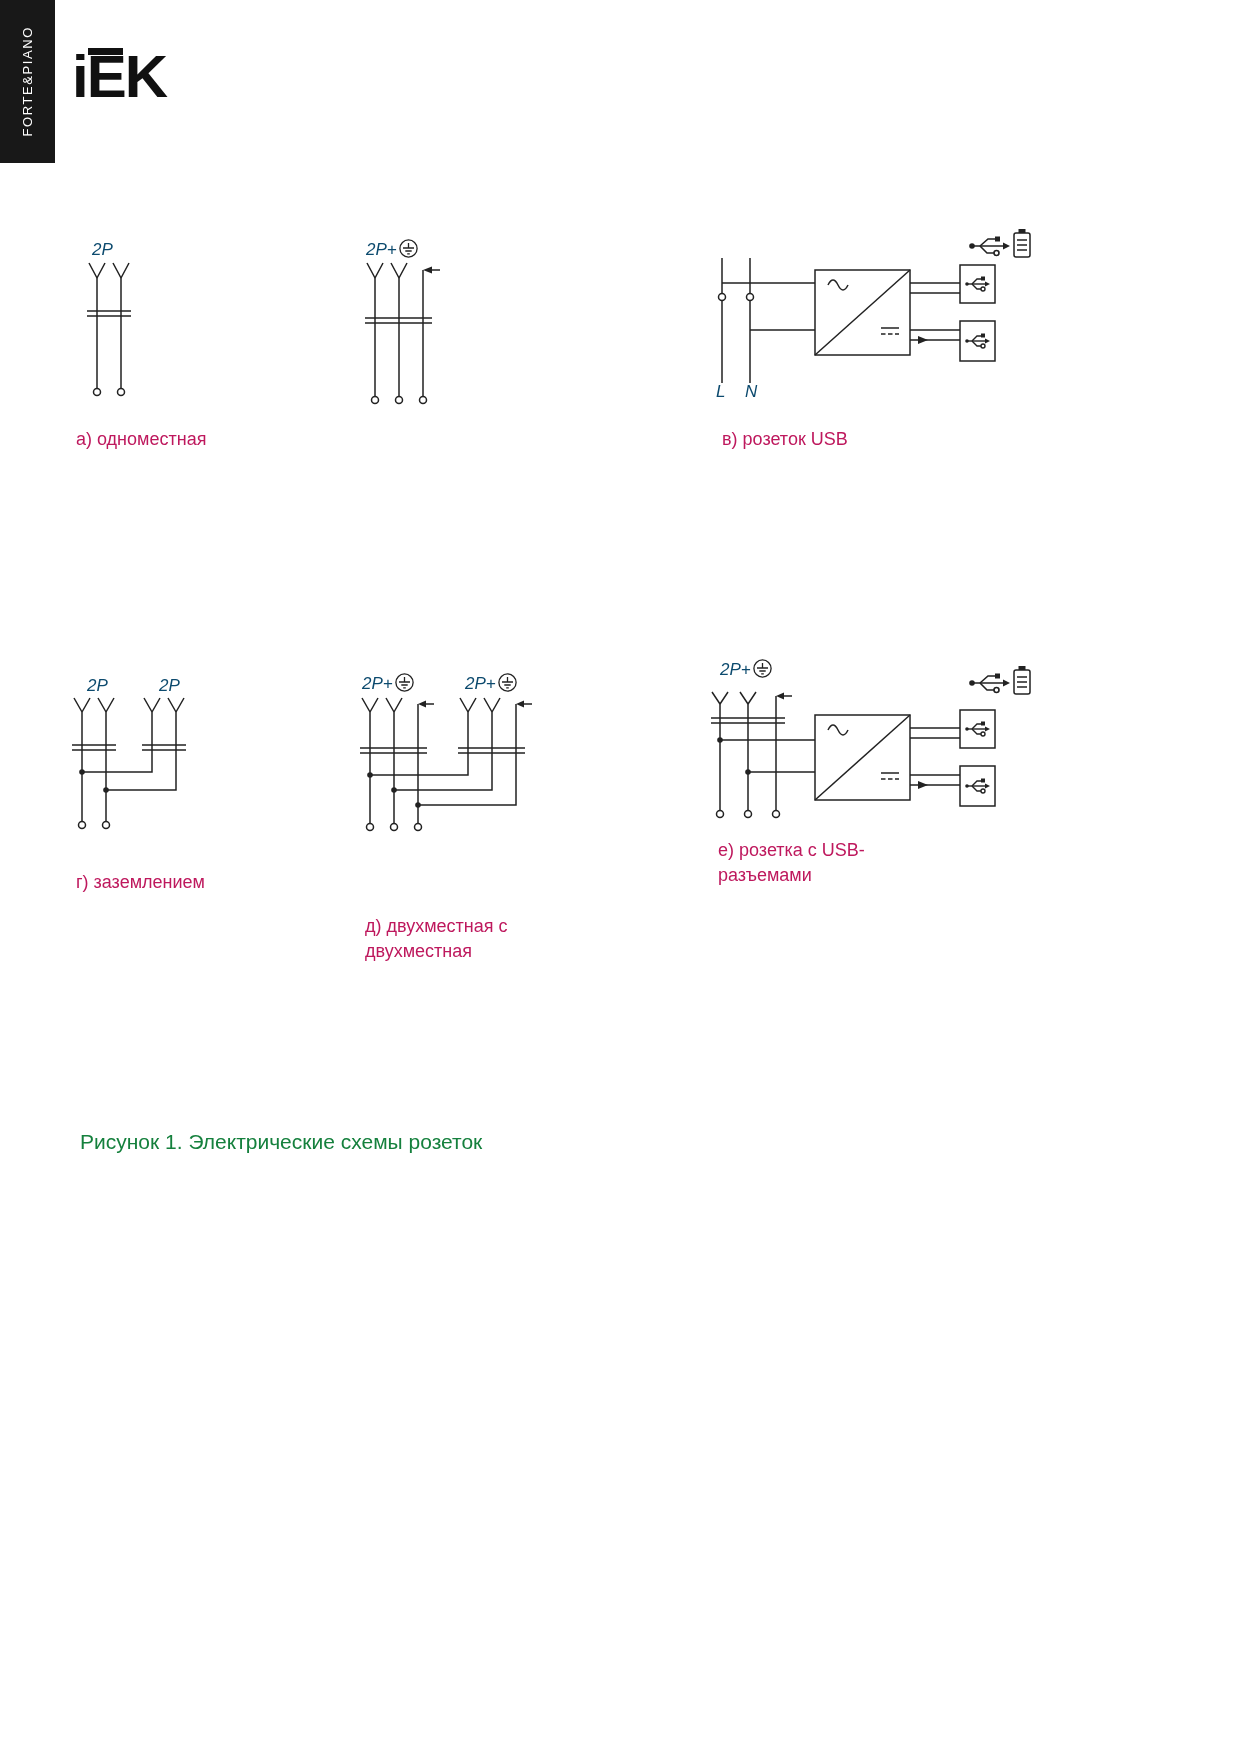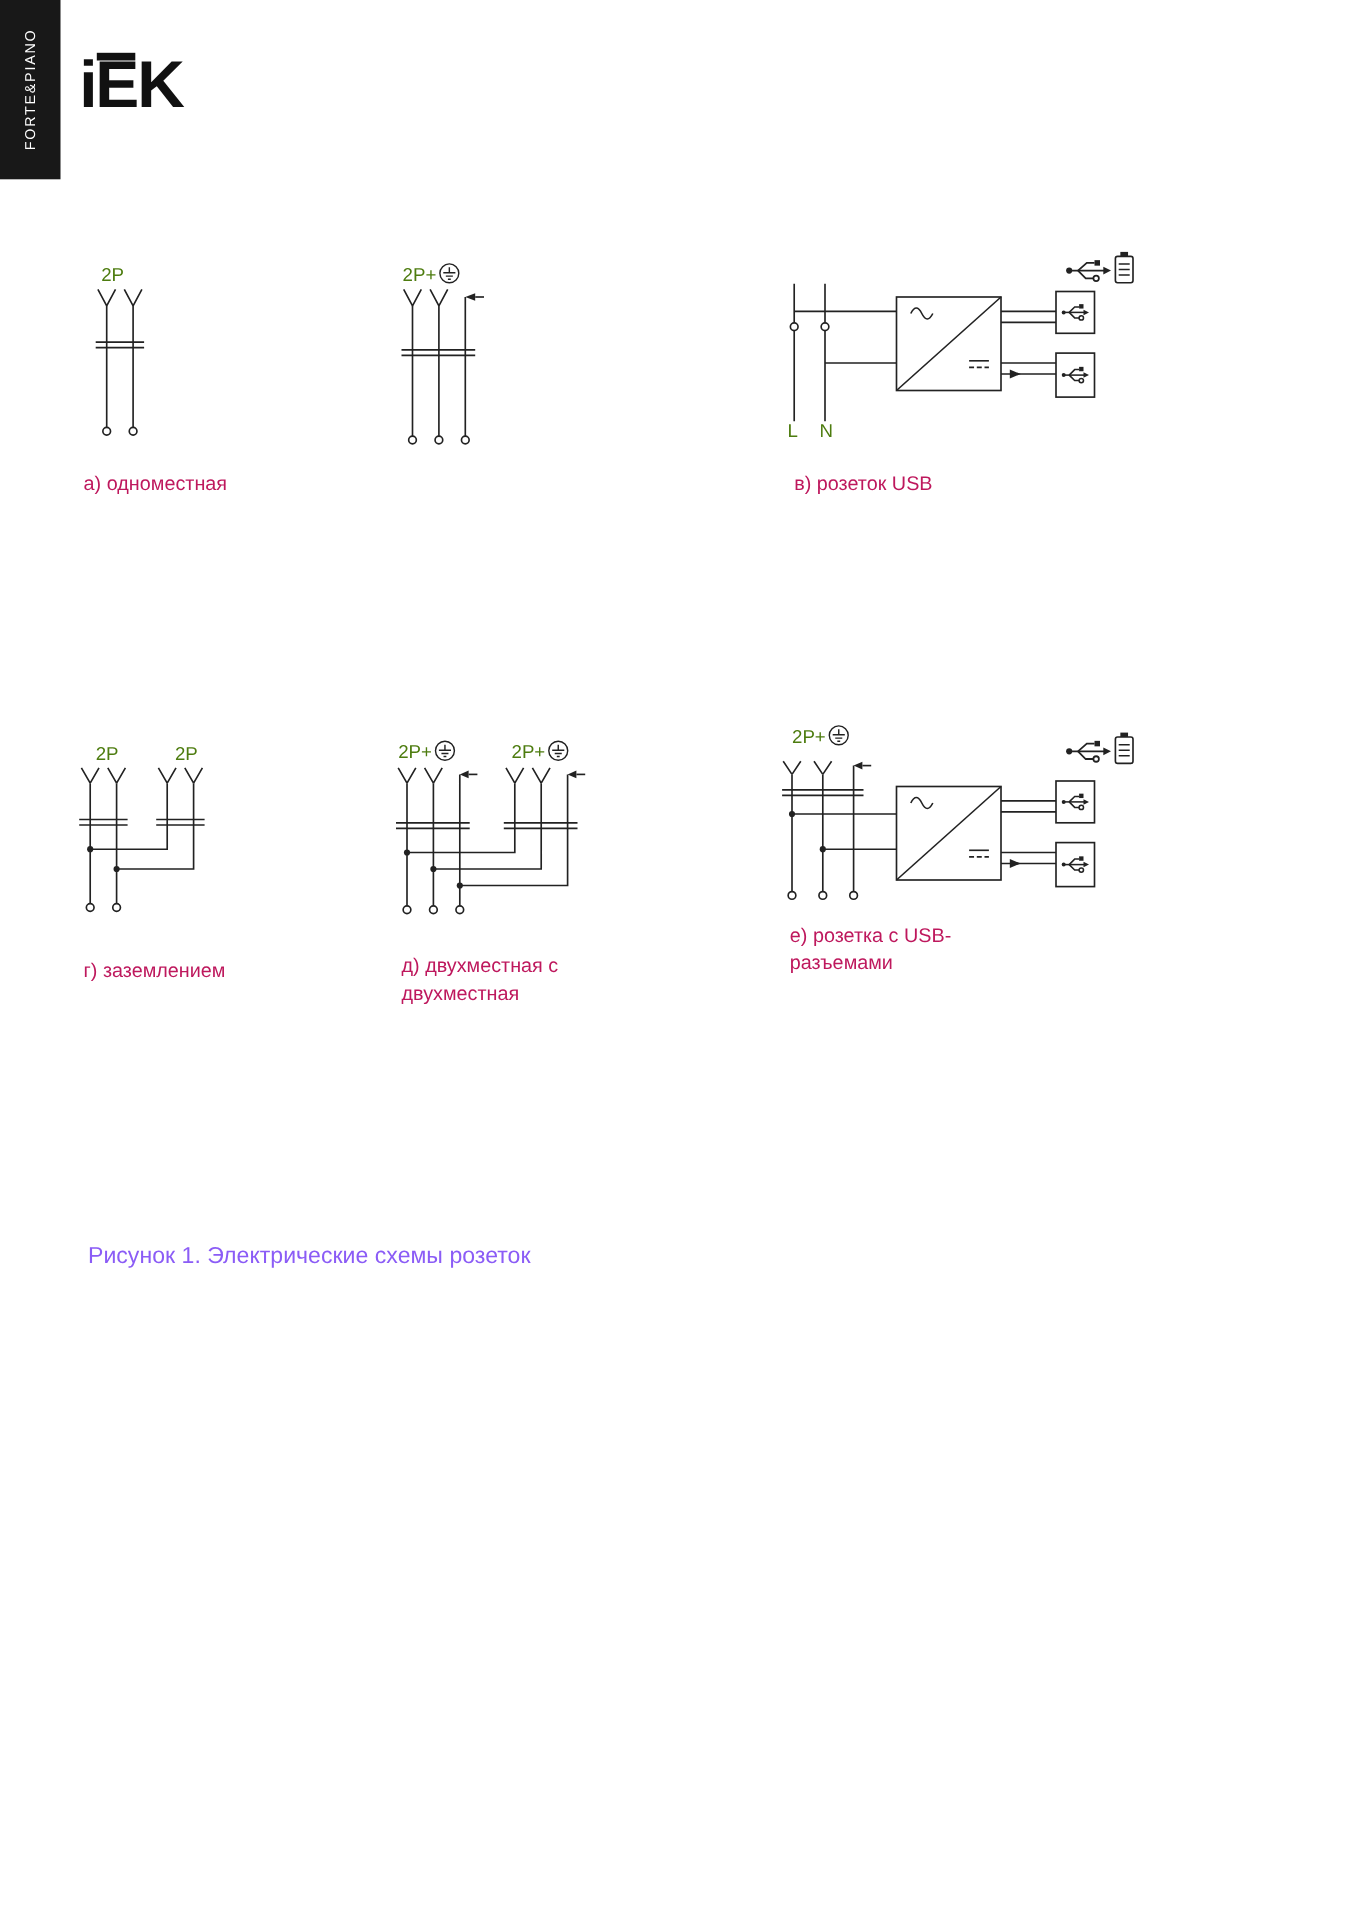--- a/index.html
+++ b/index.html
@@ -24,28 +24,28 @@
     position:absolute; left:72px; top:44px;
     font-weight:900; font-size:60px; letter-spacing:-2px; color:#111;
     line-height:1.1; display:flex;
   }
   .logo .ltr { position:relative; }
   .logo .ltr-e::after {
     content:""; position:absolute; left:1px; right:2px; top:4px; height:7px; background:#111;
   }
 
   .lbl {
-    position:absolute; font-size:17px; color:#4d7c0f;
-    display:flex; align-items:flex-start; gap:1px; white-space:nowrap;
+    position:absolute; font-size:17px; color:#0c4a6e;
+    display:flex; align-items:flex-start; gap:1px; white-space:nowrap;font-style:italic;
   }
   .lbl svg { margin-top:-2px; }
 
   .cap { position:absolute; font-size:18px; line-height:25px; color:#be185d; white-space:nowrap; }
 
-  .figcap { position:absolute; left:80px; top:1130px; font-size:21px; color:#8b5cf6; }
+  .figcap { position:absolute; left:80px; top:1130px; font-size:21px; color:#15803d; }
 
   svg.schematic { position:absolute; overflow:visible; }
   svg.schematic path, svg.schematic rect, svg.schematic circle { vector-effect:none; }
 </style>
 </head>
 <body>
 
 <div class="page">
 
   <div class="sidebar">
@@ -211,21 +211,21 @@
       <path d="M115,20 V83 L17,83 M139,20 V98 L41,98 M163,12 V113 L65,113"></path>
       <path d="M7,56 H74 M7,61 H74 M105,56 H172 M105,61 H172"></path>
       <circle cx="17" cy="83" r="2.8" fill="#222" stroke="none"></circle>
       <circle cx="41" cy="98" r="2.8" fill="#222" stroke="none"></circle>
       <circle cx="65" cy="113" r="2.8" fill="#222" stroke="none"></circle>
       <circle cx="17" cy="135" r="3.5" fill="#fff"></circle>
       <circle cx="41" cy="135" r="3.5" fill="#fff"></circle>
       <circle cx="65" cy="135" r="3.5" fill="#fff"></circle>
     </g>
   </svg>
-  <div class="cap" style="left:365px;top:866px">
+  <div class="cap" style="left:365px;top:914px">
     <div>д) двухместная с</div>
     <div>двухместная</div>
   </div>
 
   <div class="lbl" style="left:720px;top:660px">
     <span>2P+</span>
     <svg width="21" height="21" viewBox="0 0 21 21">
       <g fill="none" stroke="#222" stroke-width="1.3">
         <circle cx="10.5" cy="10.5" r="8.6"></circle>
         <path d="M10.5,5 V10 M5,10 H16 M7.3,13 H13.7 M9.2,15.8 H11.8"></path>

